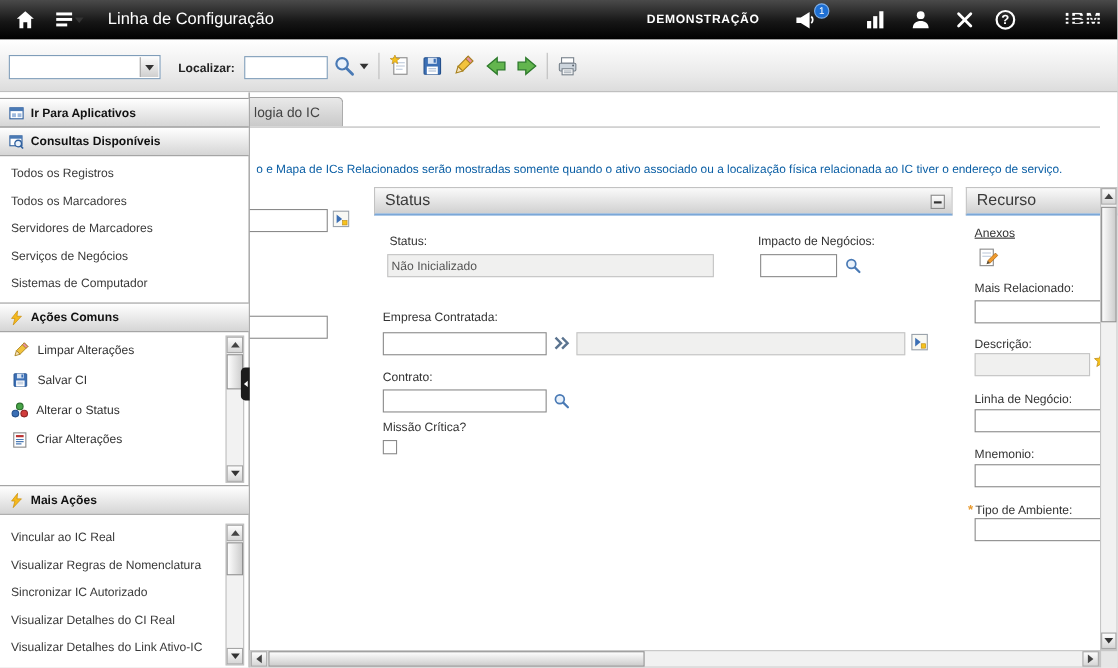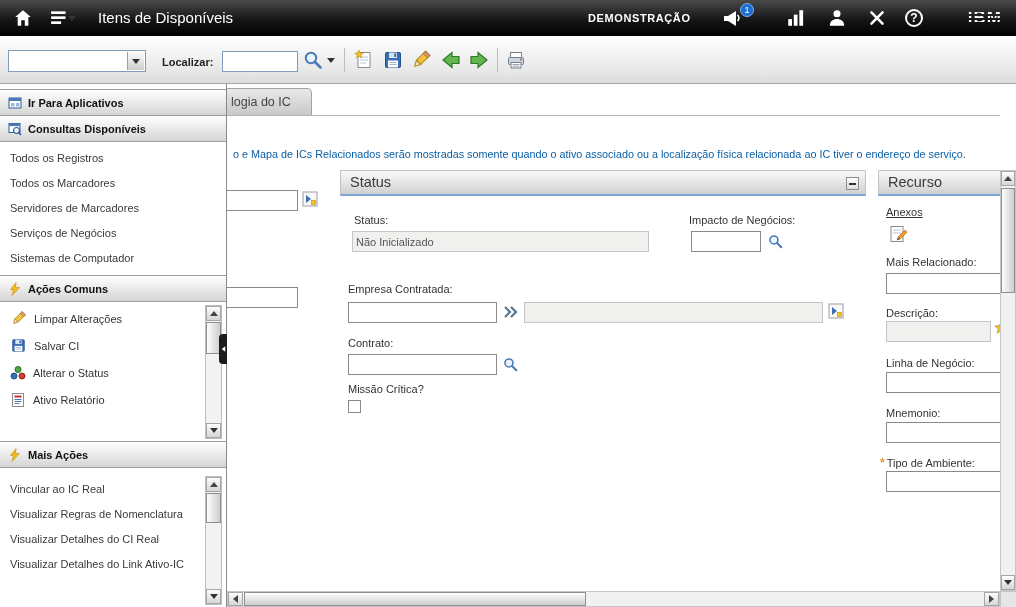--- a/index.html
+++ b/index.html
@@ -197,21 +197,21 @@
 <div id="app">
 
   <div class="topbar">
     <svg class="ticon" style="left:13px">
         <use href="#sym-home"></use>
       </svg>
     <svg class="ticon" style="left:50px">
         <use href="#sym-menu"></use>
       </svg>
     <div style="position:absolute;left:68px;top:16px" class="tri-down"></div>
-    <div class="app-title">Itens de Disponíveis</div>
+    <div class="app-title">Linha de Configuração</div>
     <div class="env-label">DEMONSTRAÇÃO</div>
     <svg class="ticon" style="left:722px">
         <use href="#sym-megaphone"></use>
       </svg>
     <div class="badge">1</div>
     <svg class="ticon" style="left:786px">
         <use href="#sym-chart"></use>
       </svg>
     <svg class="ticon" style="left:827px">
         <use href="#sym-person"></use>
@@ -415,21 +415,21 @@
       <div class="action-row">
         <svg width="16" height="16">
             <use href="#sym-balls"></use>
           </svg>
         <span>Alterar o Status</span>
       </div>
       <div class="action-row">
         <svg width="16" height="16">
             <use href="#sym-report"></use>
           </svg>
-        <span>Ativo Relatório</span>
+        <span>Criar Alterações</span>
       </div>
       <div class="mini-sb" style="top:3px;bottom:3px">
         <div class="sb-arrow" style="top:0">
             <div class="tri-up"></div>
           </div>
         <div class="sb-thumb" style="top:16px;height:32px"></div>
         <div class="sb-arrow" style="bottom:0">
             <div class="tri-down"></div>
           </div>
       </div>
@@ -437,20 +437,21 @@
 
     <div class="side-hd">
       <svg width="14" height="14">
           <use href="#sym-bolt"></use>
         </svg>
       <span>Mais Ações</span>
     </div>
     <div class="list-wrap" style="position:absolute;left:0;right:0;bottom:0;height:133px;padding-top:2px">
       <div class="side-item">Vincular ao IC Real</div>
       <div class="side-item">Visualizar Regras de Nomenclatura</div>
+      <div class="side-item">Sincronizar IC Autorizado</div>
       <div class="side-item">Visualizar Detalhes do CI Real</div>
       <div class="side-item">Visualizar Detalhes do Link Ativo-IC</div>
       <div class="mini-sb" style="top:2px;bottom:2px">
         <div class="sb-arrow" style="top:0">
             <div class="tri-up"></div>
           </div>
         <div class="sb-thumb" style="top:16px;height:30px"></div>
         <div class="sb-arrow" style="bottom:0">
             <div class="tri-down"></div>
           </div>

